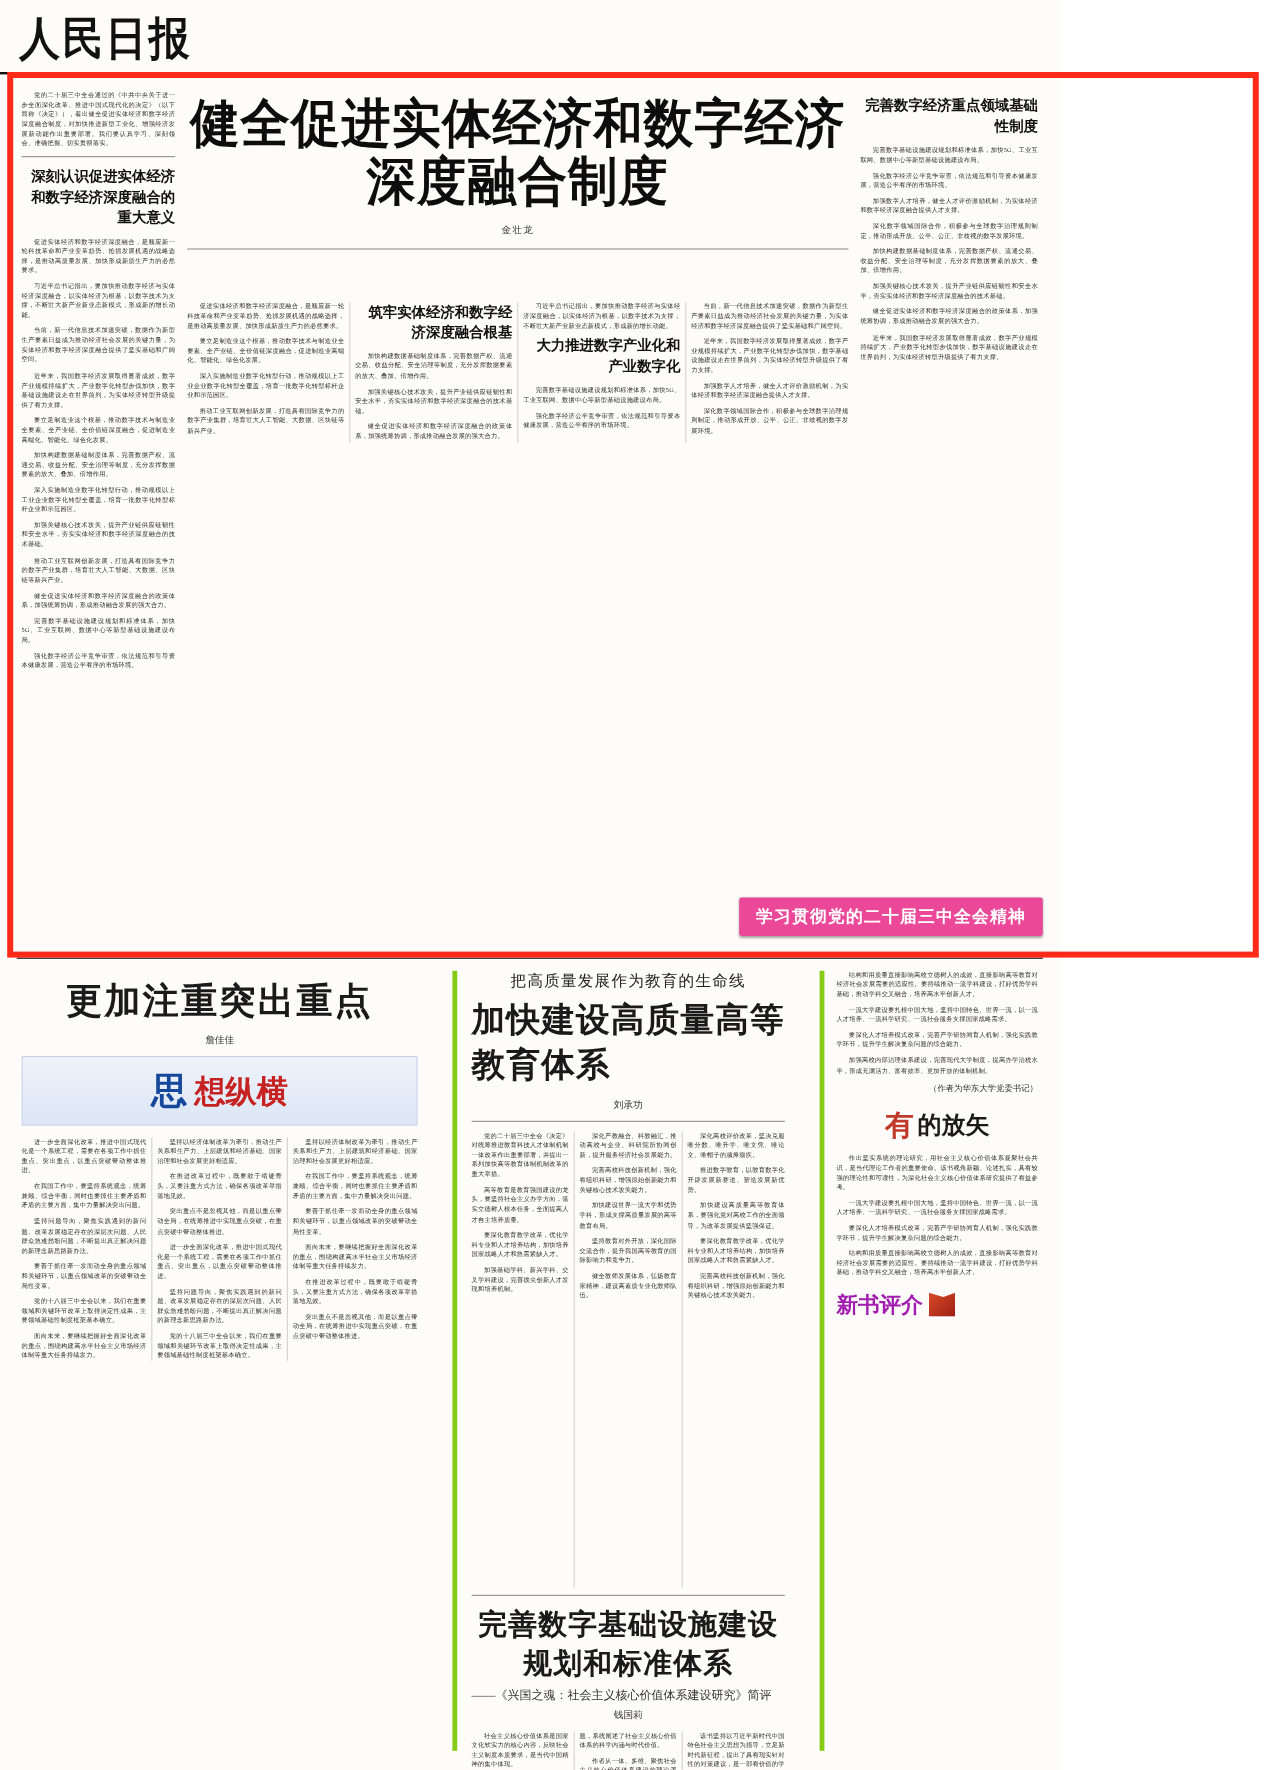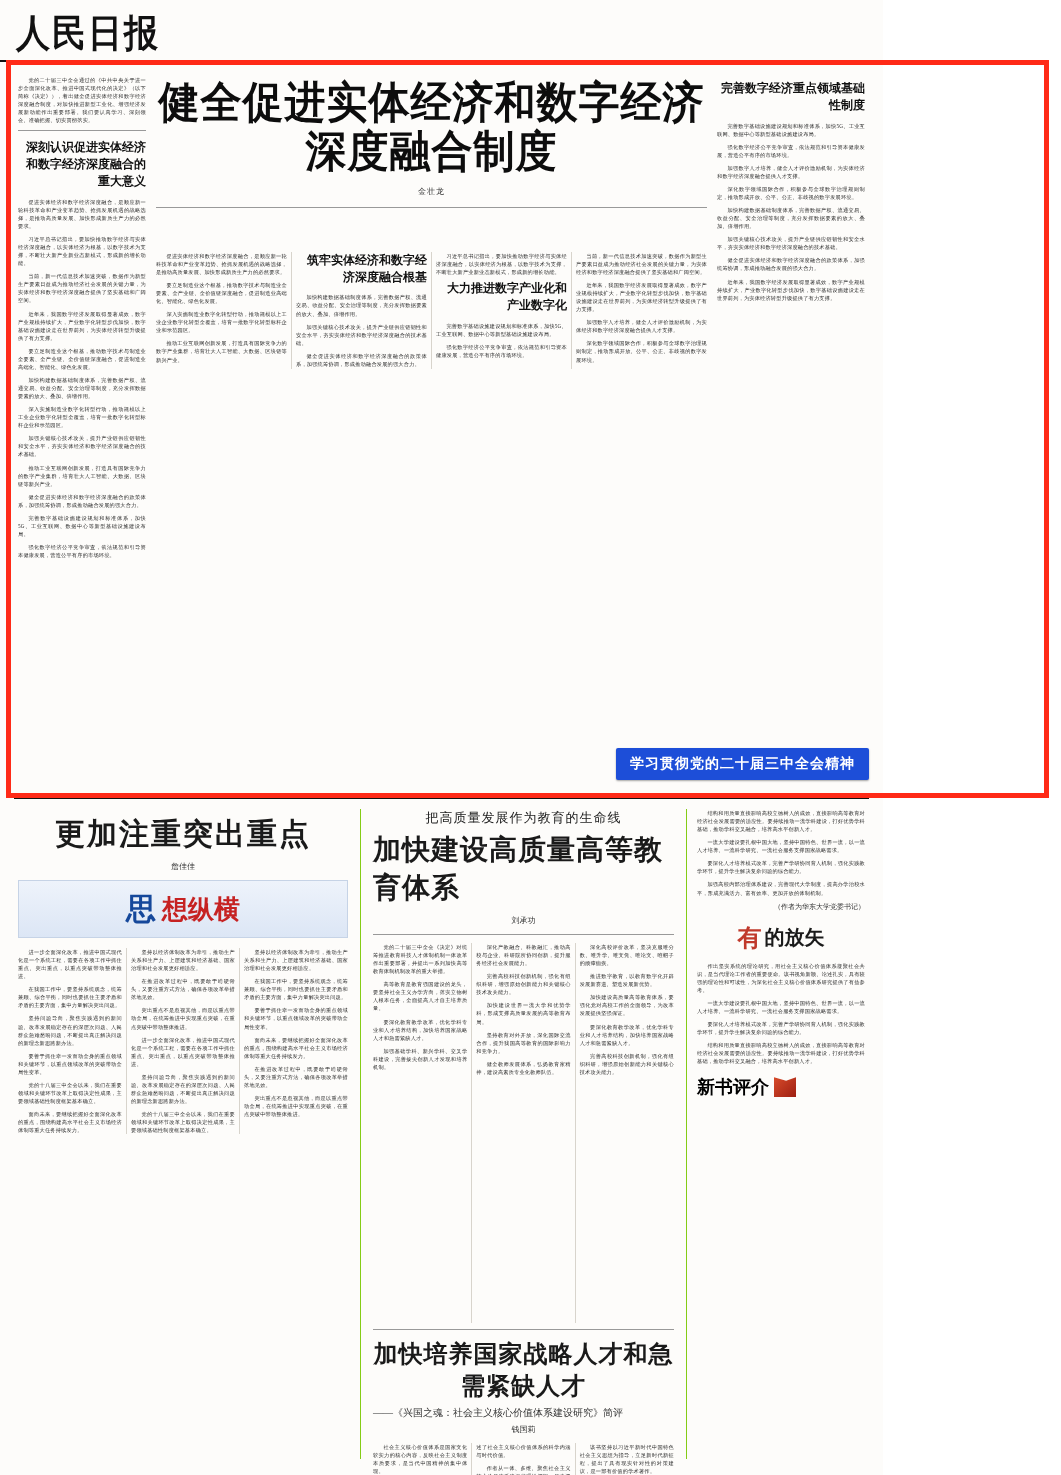--- a/index.html
+++ b/index.html
@@ -156,21 +156,21 @@
     column-count: 4;
     column-gap: 9px;
     column-rule: 1px solid #d8d4cc;
     margin-top: 44px;
   }
 
   .banner {
     position: absolute;
     right: 14px;
     bottom: 18px;
-    background: #1d4ed8;
+    background: #ec4899;
     color: #fff;
     font-size: 14px;
     font-weight: bold;
     letter-spacing: 1px;
     padding: 7px 14px;
     border-radius: 2px;
     z-index: 20;
     box-shadow: 0 1px 2px rgba(0,0,0,.35);
   }
 
@@ -187,21 +187,22 @@
     box-sizing: border-box;
     height: 672px;
     display: flex;
     gap: 12px;
   }
   .bb-left { width: 330px; position: relative; }
   .bb-mid  { flex: 1; position: relative; }
   .bb-right{ width: 168px; position: relative; }
 
   .vline {
-    border-left: 1px solid #84cc16;
+    border-left: 4px solid #84cc16;
+    margin-left: 17px;
   }
 
   .big-title {
     font-size: 30px;
     font-weight: bold;
     text-align: center;
     letter-spacing: 2px;
     margin: 5px 0 6px 0;
     font-family: "DejaVu Serif", serif;
   }
@@ -267,21 +268,21 @@
   .yf-blk { font-size: 20px; font-weight: bold; color: #1a1a1a; }
 
   .book-badge {
     margin-top: 10px;
     display: flex;
     align-items: center;
     gap: 5px;
     justify-content: flex-start;
   }
   .bb-text {
-    font-size: 18px; font-weight: bold; color: #000000;
+    font-size: 18px; font-weight: bold; color: #a21caf;
     font-family: "DejaVu Serif", serif;
   }
   .bb-mark {
     width: 22px; height: 20px;
     background: linear-gradient(135deg,#d84b2a 0%,#9e1f12 100%);
     clip-path: polygon(0 100%, 100% 100%, 100% 0, 55% 18%, 0 0);
   }
 
   .sig {
     font-size: 7px;
@@ -438,21 +439,21 @@
           <p>健全教师发展体系，弘扬教育家精神，建设高素质专业化教师队伍。</p>
           <p>深化高校评价改革，坚决克服唯分数、唯升学、唯文凭、唯论文、唯帽子的顽瘴痼疾。</p>
           <p>推进数字教育，以教育数字化开辟发展新赛道、塑造发展新优势。</p>
           <p>加快建设高质量高等教育体系，要强化党对高校工作的全面领导，为改革发展提供坚强保证。</p>
           <p>要深化教育教学改革，优化学科专业和人才培养结构，加快培养国家战略人才和急需紧缺人才。</p>
           <p>完善高校科技创新机制，强化有组织科研，增强原始创新能力和关键核心技术攻关能力。</p>
         </div>
       </div>
 
       <div class="rule"></div>
-      <div class="mid-title">加快培养国家战略人才和急需紧缺人才</div>
+      <div class="mid-title">完善数字基础设施建设规划和标准体系</div>
       <div class="mid-sub">——《兴国之魂：社会主义核心价值体系建设研究》简评</div>
       <div class="byline-sm">钱国莉</div>
 
       <div class="cols3">
         <div class="tiny">
           <p>社会主义核心价值体系是国家文化软实力的核心内容，反映社会主义制度本质要求，是当代中国精神的集中体现。</p>
           <p>该书围绕《兴国之魂：社会主义核心价值体系建设研究》的主题，系统阐述了社会主义核心价值体系的科学内涵与时代价值。</p>
           <p>作者从一体、多维、聚焦社会主义核心价值体系建设的理论逻辑、历史逻辑和实践逻辑，展开了深入细致的研究。</p>
           <p>该书坚持以习近平新时代中国特色社会主义思想为指导，立足新时代新征程，提出了具有现实针对性的对策建议，是一部有价值的学术著作。</p>
         </div>

